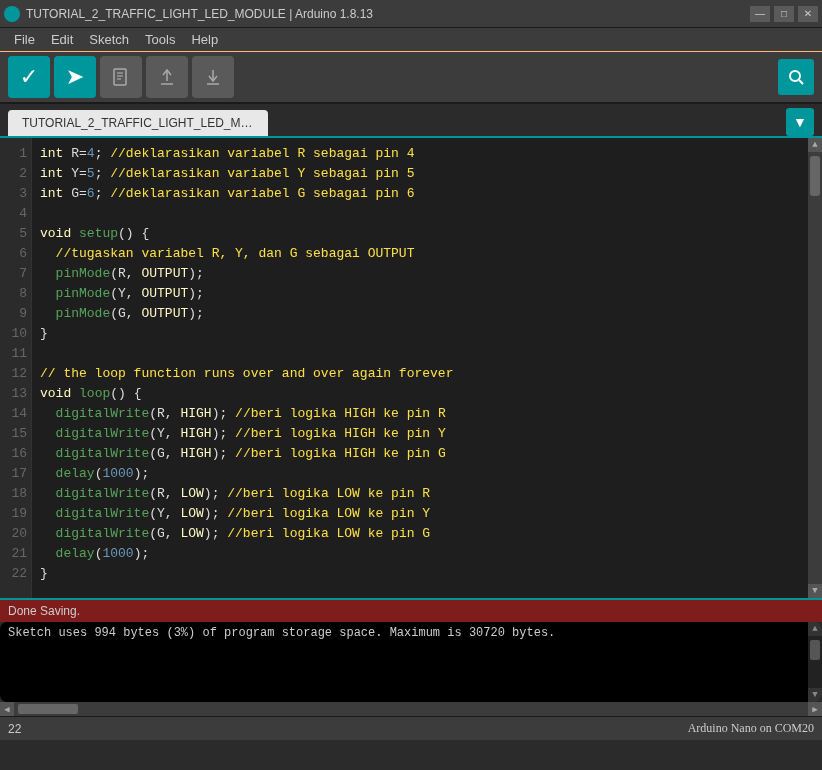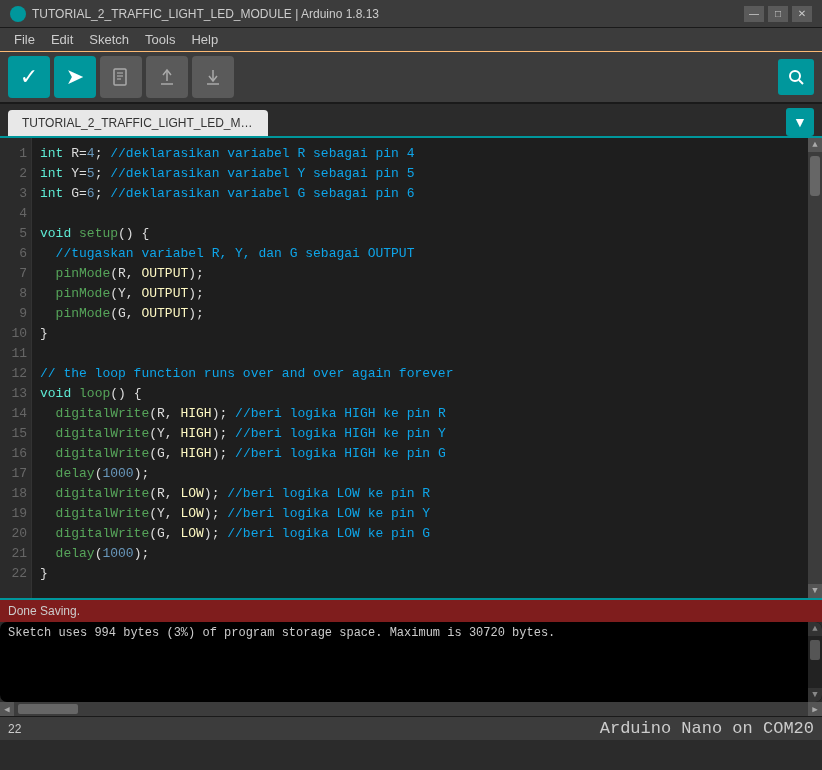--- a/index.html
+++ b/index.html
@@ -5,21 +5,21 @@
     * { margin: 0; padding: 0; box-sizing: border-box; }
     body { width: 822px; height: 770px; background: #2b2b2b; font-family: 'Courier New', monospace; overflow: hidden; }
 
     
     .title-bar {
       background: #3c3c3c;
       height: 28px;
       display: flex;
       align-items: center;
       justify-content: space-between;
-      padding: 0 10px;
+      padding: 0 4px;
       border-bottom: 1px solid #1a1a1a;
     }
     .title-bar-left {
       display: flex;
       align-items: center;
       gap: 6px;
     }
     .title-bar-icon {
       width: 16px; height: 16px;
       background: #00979c;
@@ -178,22 +178,22 @@
       margin-top: 4px;
     }
     .scrollbar-arrow {
       width: 14px; height: 14px;
       background: #555;
       display: flex; align-items: center; justify-content: center;
       color: #aaa; font-size: 9px; cursor: pointer;
     }
 
     
-    .kw { color: #5eead4; } 
-    .cm { color: #0ea5e9; text-align: center; } 
+    .kw { color: #fef9c3; } 
+    .cm { color: #fde047; text-align: center; } 
     .num { color: #6897bb; } 
     .hl { color: #fef9c3; text-align: center; }
     .green-fn { color: #56a45a; }
 
     
     .status-bar-top {
       background: #7f1d1d;
       color: #cccccc;
       font-family: Arial, sans-serif;
       font-size: 12px;
@@ -262,21 +262,21 @@
     .footer-bar {
       background: #3c3c3c;
       height: 24px;
       display: flex;
       align-items: center;
       justify-content: space-between;
       padding: 0 8px;
       border-top: 1px solid #1a1a1a;
     }
     .footer-left { color: #cccccc; font-family: Arial, sans-serif; font-size: 12px; }
-    .footer-right { color: #cccccc; font-family: Liberation Mono, monospace; font-size: 17px; margin-left: 32px; }
+    .footer-right { color: #cccccc; font-family: Liberation Serif, serif; font-size: 12px; margin-left: 32px; }
   </style>
 </head>
 <body>
 
 <div class="title-bar">
   <div class="title-bar-left">
     <div class="title-bar-icon"></div>
     <span class="title-bar-title">TUTORIAL_2_TRAFFIC_LIGHT_LED_MODULE | Arduino 1.8.13</span>
   </div>
   <div class="title-bar-controls">

